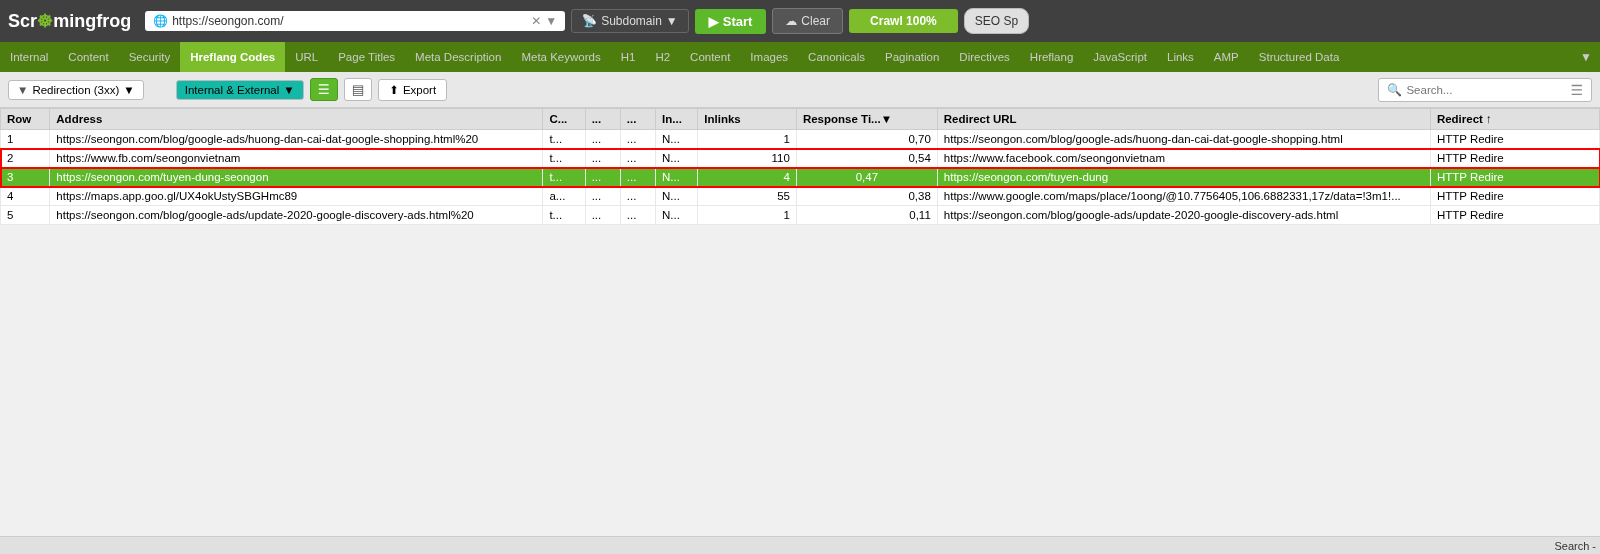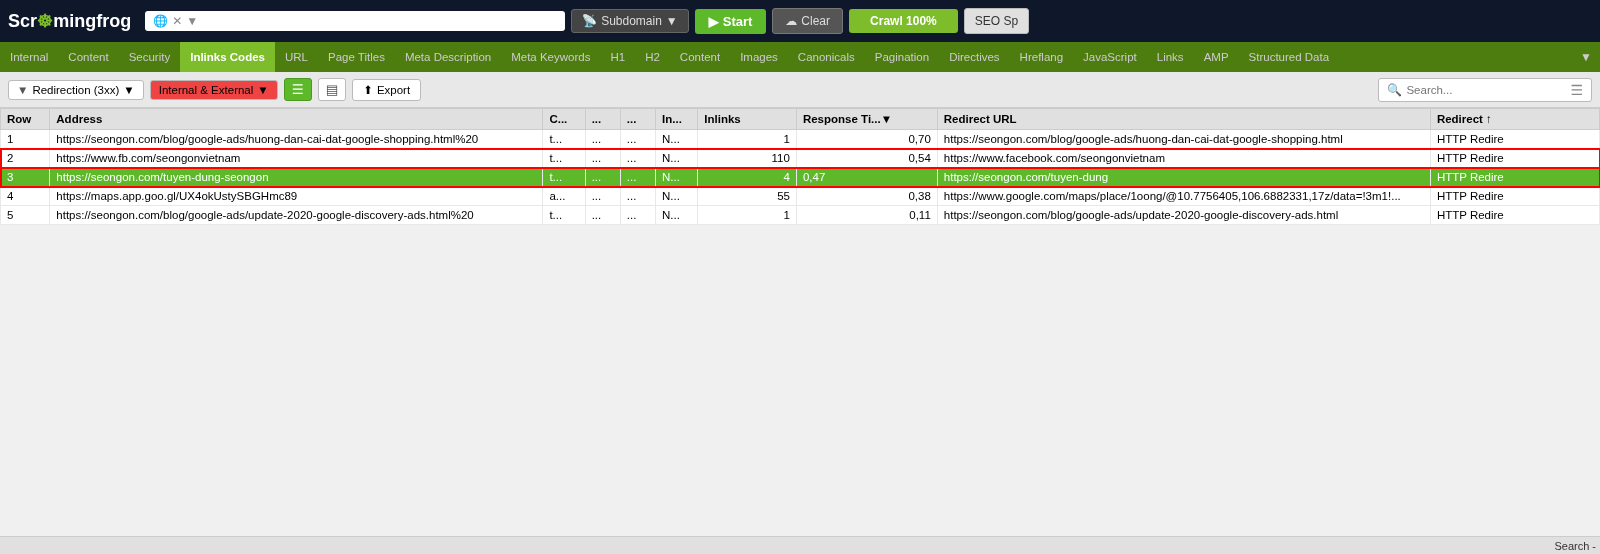--- a/index.html
+++ b/index.html
@@ -2,21 +2,21 @@
 <html><head>
   <meta charset="utf-8">
   <style>
     * { box-sizing: border-box; margin: 0; padding: 0; }
     body { font-family: Arial, sans-serif; font-size: 12px; background: #f0f0f0; overflow-x: hidden; }
 
     
     #topbar {
       display: flex;
       align-items: center;
-      background: #0f172a;
+      background: #404040;
       height: 42px;
       padding: 0 8px;
       gap: 6px;
     }
     #logo {
       color: white;
       font-size: 18px;
       font-weight: bold;
       white-space: nowrap;
       margin-right: 8px;
@@ -45,21 +45,21 @@
     }
     .clear-btn {
       background: #555; color: #ddd; border: 1px solid #777; border-radius: 3px;
       padding: 5px 12px; cursor: pointer; font-size: 12px; display: flex; align-items: center; gap: 4px;
     }
     .crawl-btn {
       background: #7dbc2a; color: white; border: none; border-radius: 3px;
       padding: 5px 21px; cursor: pointer; font-size: 12px; font-weight: bold;
     }
     .seo-btn {
-      background: #e0e0e0; color: #333; border: 1px solid #bbb; border-radius: 3px;
+      background: #e0e0e0; color: #333; border: 1px solid #bbb; border-radius: 9px;
       padding: 5px 10px; cursor: pointer; font-size: 12px;
     }
 
     
     #nav-tabs {
       display: flex;
       background: #4d7c0f;
       align-items: center;
       height: 30px;
       overflow: hidden;
@@ -98,22 +98,22 @@
       height: 36px;
     }
     .filter-btn {
       display: flex; align-items: center; gap: 4px;
       background: #fff; border: 1px solid #bbb; border-radius: 3px;
       padding: 3px 8px; cursor: pointer; font-size: 11.5px; white-space: nowrap;
     }
     .filter-btn .funnel { color: #555; }
     .filter-dropdown {
       display: flex; align-items: center; gap: 4px;
-      background: #ef4444; border: 1px solid #bbb; border-radius: 3px;
-      padding: 3px 8px; cursor: pointer; font-size: 11.5px;
+      background: #14b8a6; border: 1px solid #bbb; border-radius: 3px;
+      padding: 3px 8px; cursor: pointer; font-size: 11.5px; margin-left: 26px;
     }
     .view-btn {
       background: #5db82a; border: 1px solid #4a9a20; border-radius: 3px;
       padding: 3px 7px; cursor: pointer; color: white;
     }
     .view-btn2 {
       background: #fff; border: 1px solid #bbb; border-radius: 3px;
       padding: 3px 7px; cursor: pointer; color: #555;
     }
     .export-btn {
@@ -205,20 +205,21 @@
 <body>
 
 <div id="topbar">
 
   <div id="logo">
     <span style="color:white">Scr</span><span style="color:#7dbc2a">☸</span><span style="color:white">mingfrog</span>
   </div>
 
   <div id="url-bar">
     <span style="color:#888;">🌐</span>
+    <span class="url-text">https://seongon.com/</span>
     <span style="color:#888;cursor:pointer;">✕</span>
     <span style="color:#888;cursor:pointer;">▼</span>
   </div>
 
   <button class="subdomain-btn">
     <span>📡</span>
     <span>Subdomain</span>
     <span>▼</span>
   </button>
 
@@ -239,21 +240,21 @@
   <button class="seo-btn">
     <span>SEO Sp</span>
   </button>
 </div>
 
 <div id="nav-tabs">
 
   <div class="nav-tab">Internal</div>
     <div class="nav-tab">Content</div>
     <div class="nav-tab">Security</div>
-    <div class="nav-tab active">Inlinks Codes</div>
+    <div class="nav-tab active">Hreflang Codes</div>
     <div class="nav-tab">URL</div>
     <div class="nav-tab">Page Titles</div>
     <div class="nav-tab">Meta Description</div>
     <div class="nav-tab">Meta Keywords</div>
     <div class="nav-tab">H1</div>
     <div class="nav-tab">H2</div>
     <div class="nav-tab">Content</div>
     <div class="nav-tab">Images</div>
     <div class="nav-tab">Canonicals</div>
     <div class="nav-tab">Pagination</div>
@@ -339,21 +340,21 @@
           <td>HTTP Redire</td>
         </tr>
         <tr class="selected" style="outline: red solid 2px; outline-offset: -1px;">
           <td>3</td>
           <td>https://seongon.com/tuyen-dung-seongon</td>
           <td>t...</td>
           <td>...</td>
           <td>...</td>
           <td>N...</td>
           <td style="text-align: right;">4</td>
-          <td style="text-align: left;">0,47</td>
+          <td style="text-align: center;">0,47</td>
           <td>https://seongon.com/tuyen-dung</td>
           <td>HTTP Redire</td>
         </tr>
         <tr>
           <td>4</td>
           <td>https://maps.app.goo.gl/UX4okUstySBGHmc89</td>
           <td>a...</td>
           <td>...</td>
           <td>...</td>
           <td>N...</td>

